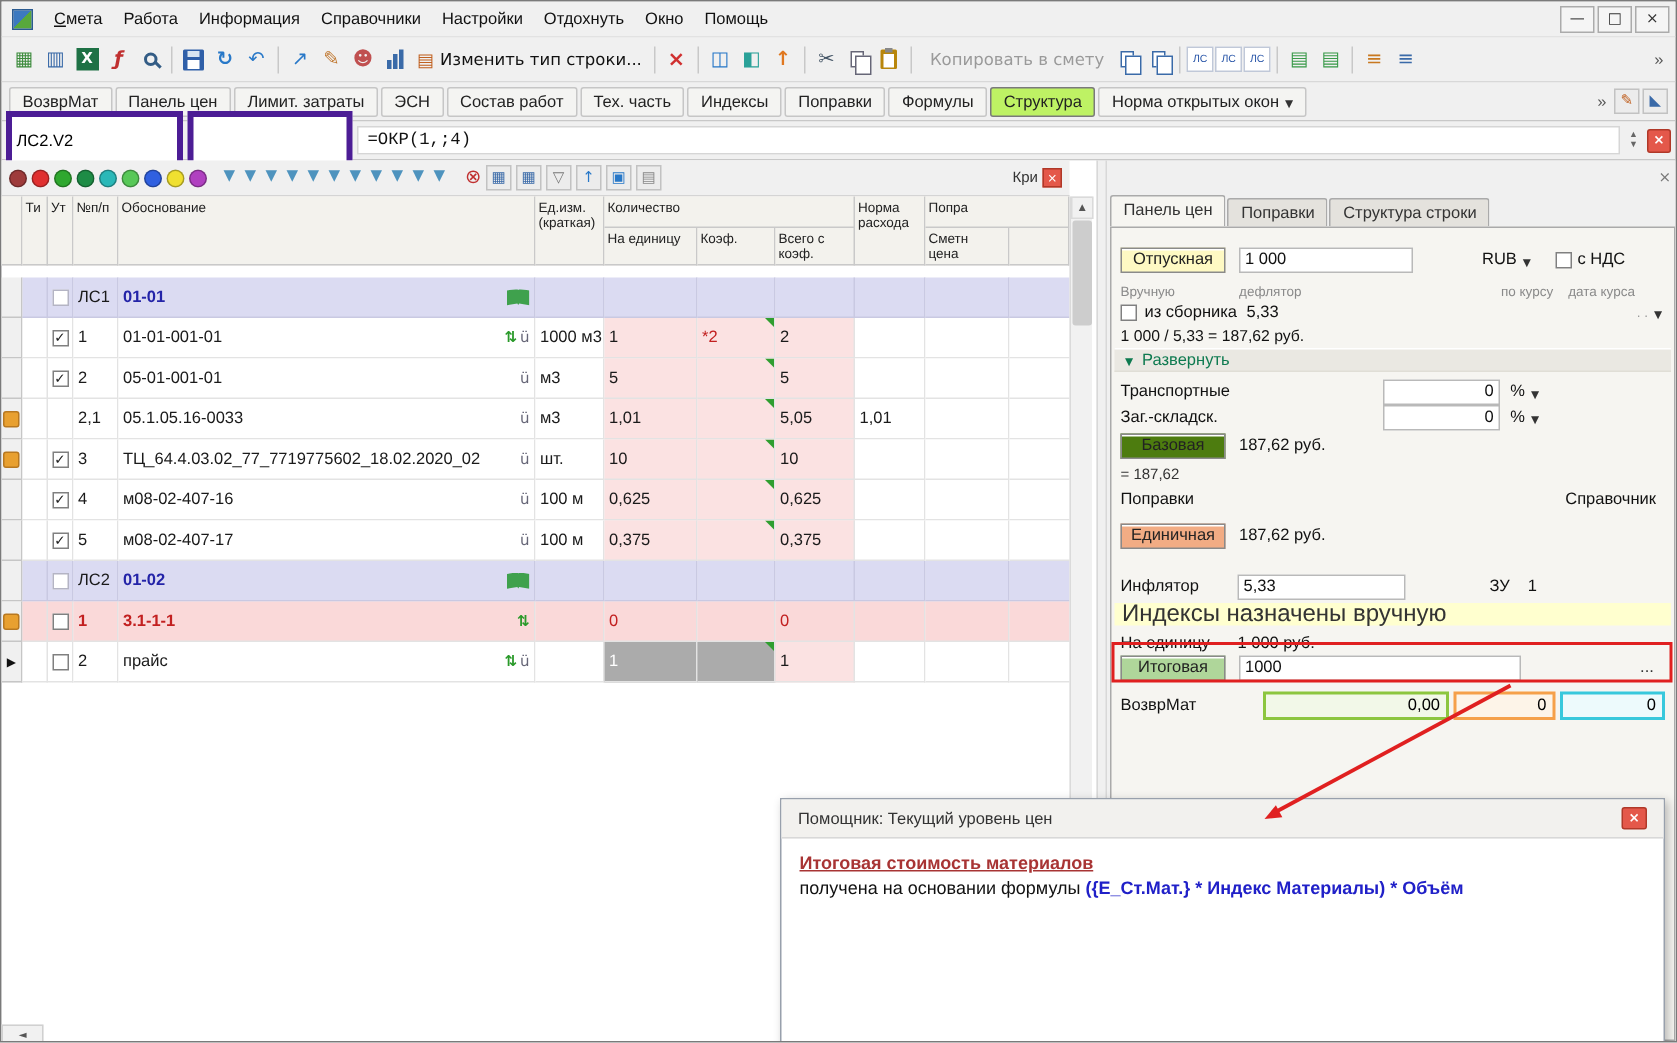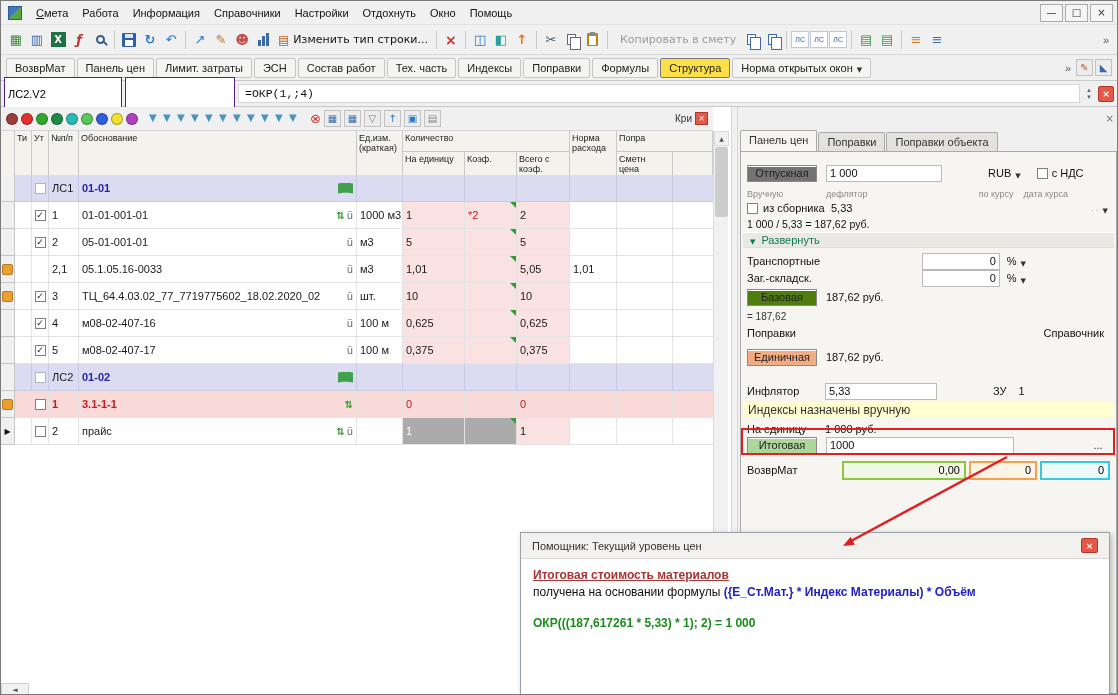--- a/index.html
+++ b/index.html
@@ -34,28 +34,28 @@
 .i-paste::before{content:"";position:absolute;left:3px;top:-1px;width:5px;height:3px;background:#888}
 .i-paste::after{content:"";position:absolute;left:2px;top:3px;width:7px;height:9px;background:#FFF}
 .i-chart{display:flex;align-items:flex-end;gap:1px;height:13px}
 .i-chart i{width:3px;background:#3A6AA8}
 .i-chart i:nth-child(1){height:6px}.i-chart i:nth-child(2){height:10px}.i-chart i:nth-child(3){height:13px}
 .lsbox{width:18px;height:17px;border:1px solid #C0C8D8;background:#fff;color:#2855A8;font-size:7px;display:flex;align-items:center;justify-content:center}
 
 
 .tabbar{position:absolute;left:0;top:54px;width:100%;height:26px;background:#F0F0F0;border-bottom:1px solid #C8C8C8;display:flex;align-items:center;padding:0 5px;gap:2px}
 .tab{border:1px solid #C6C6C6;background:#F4F4F2;padding:3px 8px;font-size:11px;color:#222;border-radius:2px;white-space:nowrap;display:flex;align-items:center}
-.tab.on{border-color:#7A7A7A;background:#fde047}
+.tab.on{border-color:#7A7A7A;background:#bef264}
 .arr::after{content:"▼";font-family:"DejaVu Sans",sans-serif;font-size:7px;color:#333;margin-left:4px}
 .fmini{width:17px;height:17px;border:1px solid #C2C2C2;background:#ECECEC;display:flex;align-items:center;justify-content:center;font-size:10px;color:#3A6AA8}
 .ovf{font-size:11px;color:#555;margin-left:auto;padding:0 3px}
 
 
 .fbar{position:absolute;left:0;top:80px;width:100%;height:26px;background:#F0F0F0;border-bottom:1px solid #C8C8C8;display:flex;align-items:center;padding:0 3px;gap:3px}
-.fcell{width:118px;height:19px;border:1px solid #4c1d95;background:#FFF;font-size:11px;padding:16px 3px;display:flex;align-items:center}
+.fcell{width:118px;height:19px;border:4px solid #4c1d95;background:#FFF;font-size:11px;padding:16px 3px;display:flex;align-items:center}
 .fname{width:110px}
 .fformula{flex:1;height:19px;background:#FFF;border:1px solid #D6D6D6;font-family:"Liberation Mono",monospace;font-size:11.5px;display:flex;align-items:center;padding:0 6px;color:#111}
 .fupdown{display:flex;flex-direction:column;align-items:center;gap:1px;color:#666;font-size:6px;width:12px}
 .fclose{width:16px;height:16px;background:#E4584A;border:1px solid #B03828;color:#FFF;font-size:9px;font-weight:bold;display:flex;align-items:center;justify-content:center;border-radius:2px}
 
 
 .main{position:absolute;left:0;top:106px;width:100%;height:589px}
 .tablearea{position:absolute;left:0;top:0;width:730px;height:589px;background:#FFF}
 .filterrow{position:absolute;left:0;top:0;width:712px;height:24px;background:#F0F0F0;border-bottom:1px solid #D4D4D4;display:flex;align-items:center;gap:3px;padding:0 5px}
 .dot{width:12px;height:12px;border-radius:50%;border:1px solid rgba(0,0,0,.3)}
@@ -63,21 +63,21 @@
 .funnel{width:11px;height:15px;position:relative}
 .funnel::after{content:"▼";font-family:"DejaVu Sans",sans-serif;color:#4E93BE;font-size:10px;position:absolute;top:1px;left:0}
 .fico{font-size:13px;color:#C03030;display:flex;align-items:center}
 .kri{font-size:10px;color:#333}
 .kclose{width:13px;height:13px;background:#E4584A;border:1px solid #B03828;color:#fff;font-size:8px;display:flex;align-items:center;justify-content:center}
 
 .thead,.trow{display:grid;grid-template-columns:14px 17px 17px 30px 278px 46px 62px 52px 53px 47px 56px 40px}
 .thead{position:absolute;left:0;top:24px;grid-template-rows:21px 25px;background:#F3F2ED}
 .hc{border-right:1px solid #C9C9C9;border-bottom:1px solid #C9C9C9;font-size:9px;color:#222;padding:2px 2px 0;overflow:hidden;line-height:1.12;background:#F3F2ED}
 .rs2{grid-row:1/3}
-.tbody{position:absolute;left:0;top:68px}
+.tbody{position:absolute;left:0;top:78px}
 .trow{height:27px}
 .c{position:relative;border-right:1px solid #E3E3E3;border-bottom:1px solid #E3E3E3;font-size:11px;color:#1a1a1a;display:flex;align-items:center;padding:0 3px;overflow:hidden;white-space:nowrap;background:#FFF}
 .c.x{border-right:none}
 .c.m{background:#F0F0F0;border-right:1px solid #C6C6C6;border-bottom:1px solid #C6C6C6;justify-content:center;padding:0}
 .c.cc{justify-content:center}
 .g .c:not(.m){background:#DBDBF2;border-color:#C9C9E2}
 .rr .c:not(.m){background:#FAD9D9;color:#C22020}
 .c.pink{background:#FBE2E2}
 .c.sel{background:#ABABAB;color:#FFF}
 .bluecode{color:#2424A8;font-weight:bold}
@@ -105,29 +105,29 @@
 .ptop{display:flex;align-items:center;height:22px;padding:0 5px}
 .pxclose{margin-left:auto;color:#777;font-size:10px}
 .ptabs{position:absolute;top:22px;left:2px;right:2px;height:22px;display:flex;align-items:flex-end}
 .ptab{font-size:11px;padding:3px 8px 3px;border:1px solid #AAA;border-bottom:none;background:#E4E2DD;color:#333;border-radius:2px 2px 0 0;margin-right:1px;white-space:nowrap}
 .ptab.on{background:#F6F5F1;padding-bottom:5px}
 .pcontent{position:absolute;top:44px;left:2px;width:377px;height:543px;border:1px solid #AAA;background:#F6F5F1}
 .prow{position:absolute;left:6px;right:6px;display:flex;align-items:center;height:18px}
 .plab{font-size:11px;color:#111;white-space:nowrap}
 .small span{font-size:9px;color:#8A8A8A;white-space:nowrap}
 .pbtn{width:70px;height:17px;border:1px solid #8A8A8A;display:flex;align-items:center;justify-content:center;font-size:11px;color:#222;background:#E8E8E8;box-shadow:inset 0 1px 0 #FFF;flex:none}
-.pbtn.salmon{background:#737373}
+.pbtn.salmon{background:#fef9c3}
 .pbtn.cyan{background:#4d7c0f}
 .pbtn.orange{background:#F2AC84}
 .pbtn.green{background:#AFD69A}
 .pfield{height:17px;border:1px solid #B9B9B9;background:#FFF;font-size:11px;padding:0 3px;display:flex;align-items:center;color:#111}
 .pfield.num{justify-content:flex-end}
 .pexp{position:absolute;left:2px;right:2px;height:16px;border-top:1px solid #FFF;border-bottom:1px solid #E0DED6;background:#EAE8E2;color:#0E7A50;font-size:11px;display:flex;align-items:center;padding:0 7px;gap:6px}
 .pexp .arr::after{color:#0E7A50;margin-left:0}
-.pyellow{position:absolute;left:2px;right:2px;height:15px;background:#FFFFCF;font-size:12px;display:flex;align-items:center;padding:0 5px;color:#333}
+.pyellow{position:absolute;left:2px;right:2px;height:15px;background:#FFFFCF;font-size:16px;display:flex;align-items:center;padding:0 5px;color:#333}
 .morebtn{width:24px;height:16px;display:flex;align-items:center;justify-content:center;font-size:11px;color:#333}
 .vbox{height:19px;border:2px solid;background:#FFF;font-size:11px;display:flex;align-items:center;justify-content:flex-end;padding:0 4px;flex:none}
 .vb1{width:124px;border-color:#8CC63F;background:#F2F8E8}
 .vb2{width:68px;border-color:#F5A04A;background:#FDF4E8}
 .vb3{width:70px;border-color:#38C8DC;background:#EDFAFC}
 .sdots{margin-left:auto;color:#999;font-size:9px}
 
 
 .redrect{position:absolute;left:740px;top:427px;width:374px;height:27px;border:2px solid #E02020;pointer-events:none;z-index:38}
 .arrowsvg{position:absolute;left:0;top:0;width:1118px;height:695px;pointer-events:none;z-index:40}
@@ -567,40 +567,40 @@
 
     <div class="splitter"></div>
 
     <div class="panel">
       <div class="ptop">
         <span class="pxclose">×</span>
       </div>
       <div class="ptabs">
         <span class="ptab on">Панель цен</span>
         <span class="ptab">Поправки</span>
-        <span class="ptab">Поправки объекта</span>
+        <span class="ptab">Структура строки</span>
       </div>
       <div class="pcontent">
 
         <div class="prow" style="top:12px">
           <div class="pbtn salmon">Отпускная</div>
           <div class="pfield" style="width:116px;margin-left:9px">1 000</div>
           <span style="margin-left:46px;display:flex;align-items:center">
               <span class="plab">RUB</span>
               <span class="arr"></span>
             </span>
           <span class="cb" style="margin-left:16px"></span>
           <span class="plab" style="margin-left:4px">с НДС</span>
         </div>
 
         <div class="prow small" style="top:33px">
           <span style="width:79px">Вручную</span>
           <span>дефлятор</span>
           <span style="margin-left:auto">по курсу</span>
-          <span style="margin-left:10px;margin-right:42px">дата курса</span>
+          <span style="margin-left:10px;margin-right:20px">дата курса</span>
         </div>
 
         <div class="prow" style="top:47px">
           <span class="cb"></span>
           <span class="plab" style="margin-left:5px;width:62px">из сборника</span>
           <span class="plab" style="margin-left:6px">5,33</span>
           <span class="sdots">. .</span>
           <span class="arr" style="margin-right:2px"></span>
         </div>
 
@@ -688,17 +688,16 @@
   </svg>
 
   <div class="popup">
     <div class="ptitle">
       <span>Помощник: Текущий уровень цен</span>
       <span class="pclose">×</span>
     </div>
     <div class="pbody">
       <div class="phead">Итоговая стоимость материалов</div>
       <div class="pline"><span>получена на основании формулы </span><span class="pformula">({Е_Ст.Мат.} * Индекс Материалы) * Объём</span></div>
-      <div class="presult">ОКР(((187,617261 * 5,33) * 1); 2) = 1 000</div>
     </div>
   </div>
 
 </div>
 
 </body></html>

